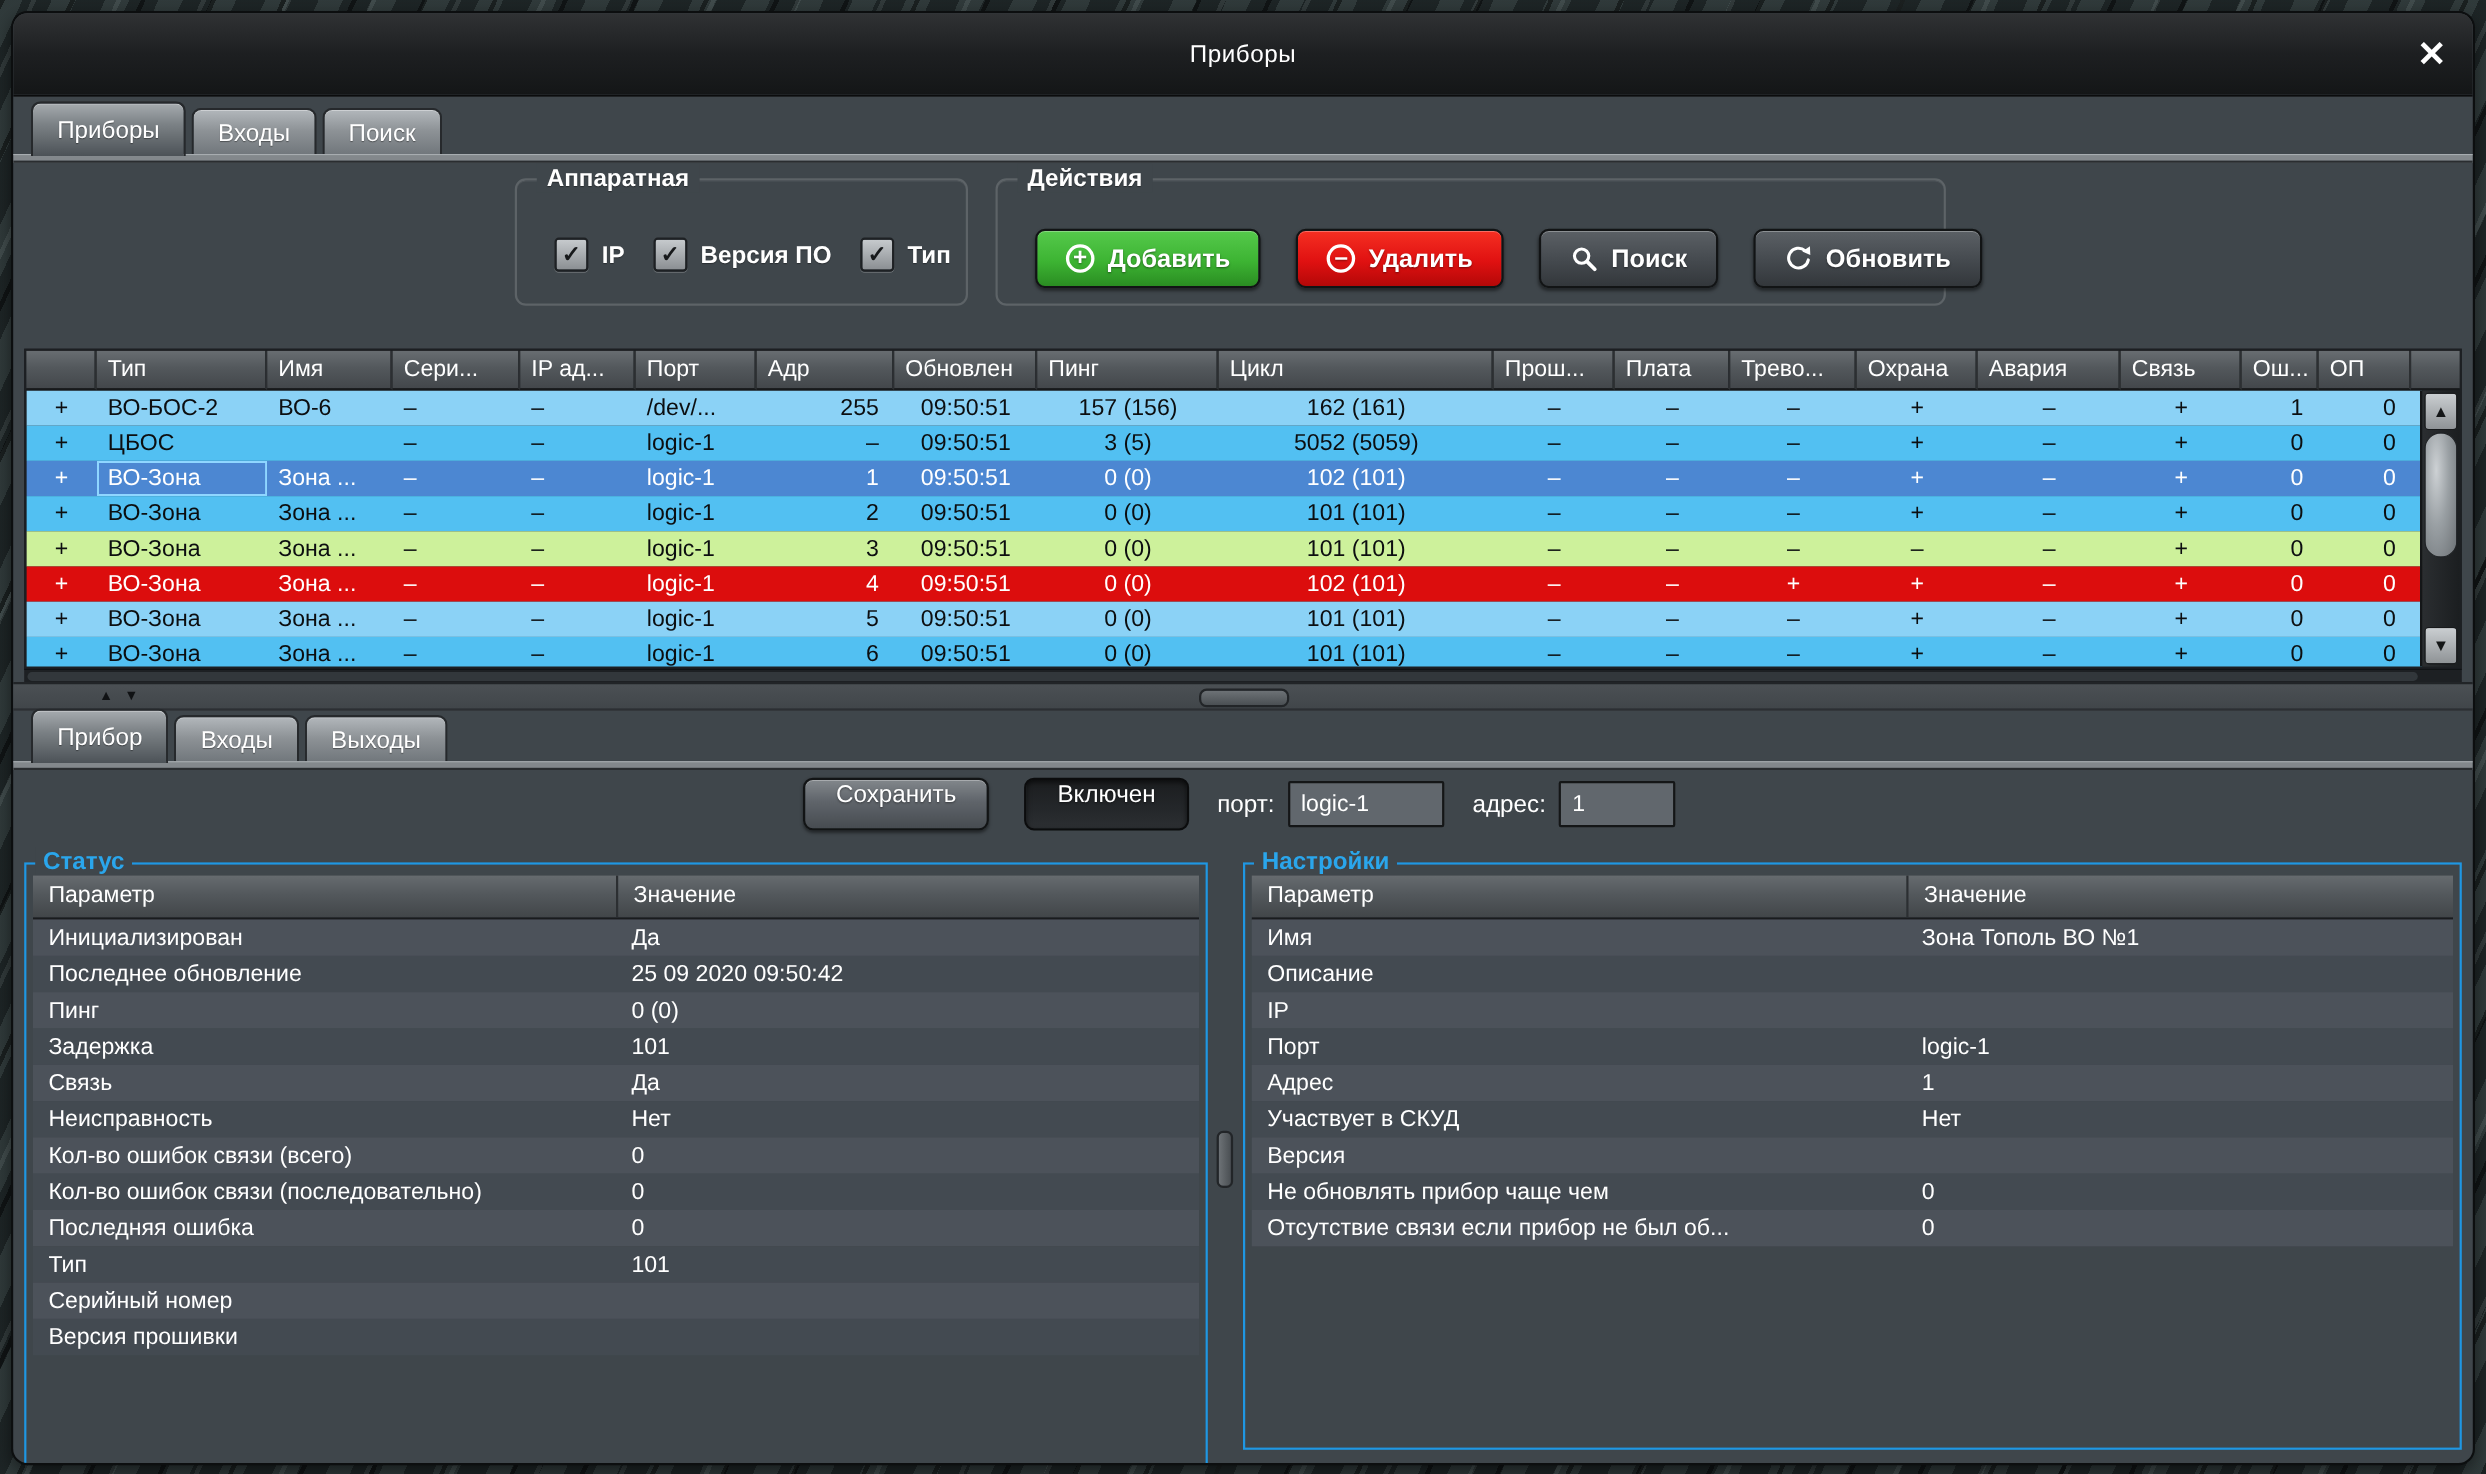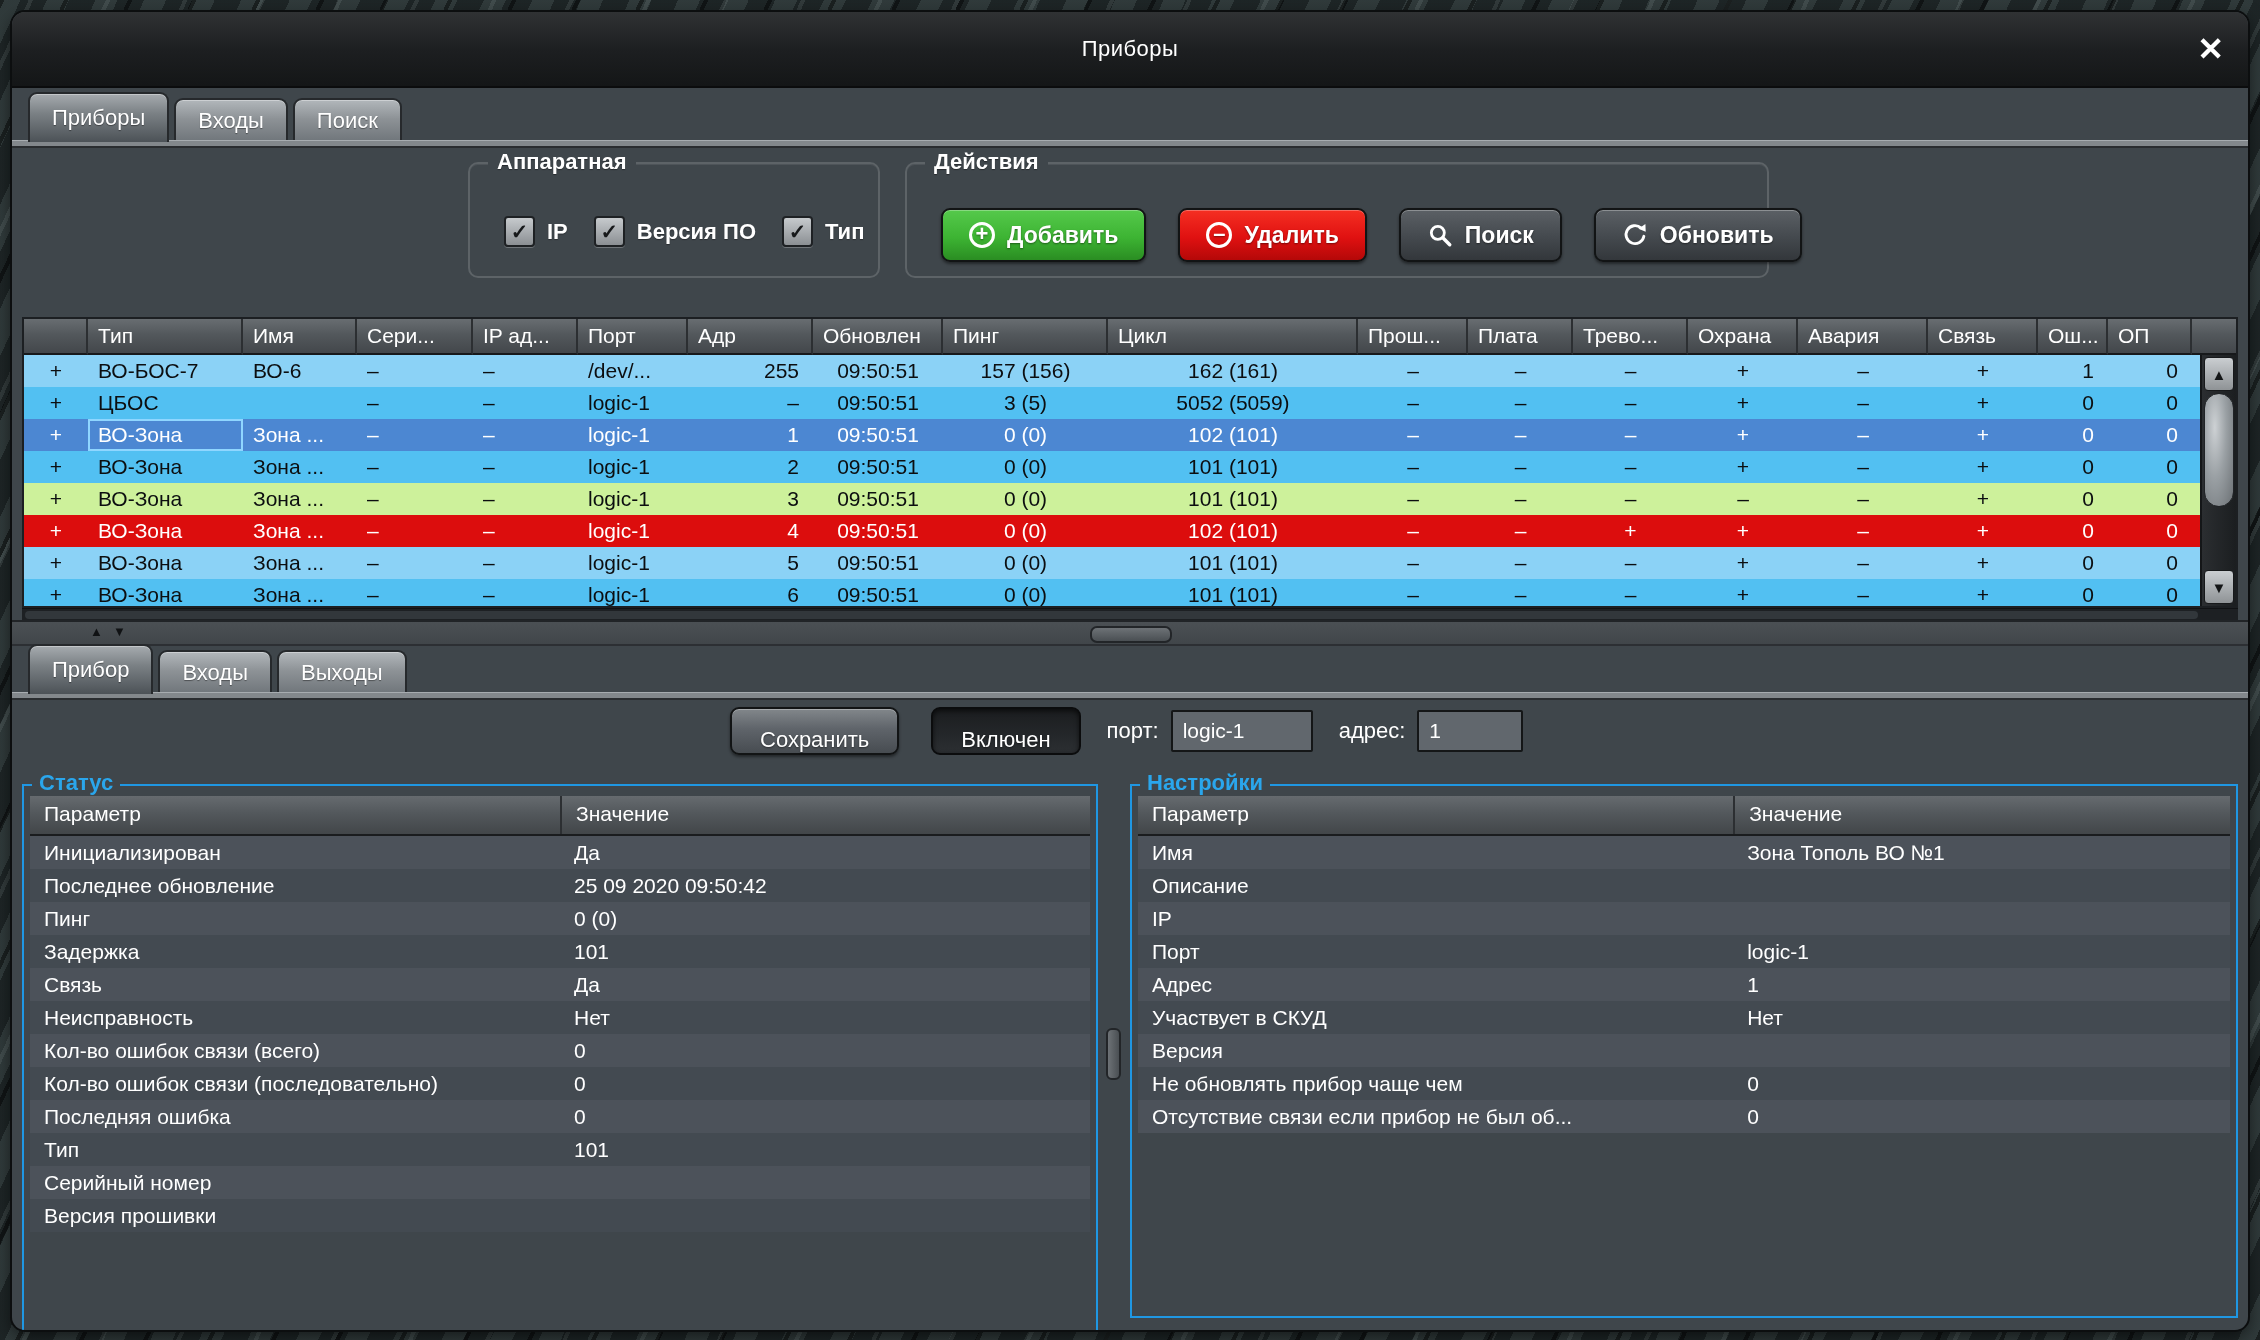--- a/index.html
+++ b/index.html
@@ -151,21 +151,21 @@
   .panel-grip{
     position:absolute;width:11px;height:48px;border-radius:6px;
     background:linear-gradient(90deg,#6d7276 0%,#4a4f53 100%);border:2px solid #222528;cursor:col-resize;
   }
 
   
   .toolbar{position:absolute;height:50px;display:flex;align-items:center;}
   .push-btn{
     height:48px;border-radius:9px;border:2px solid #121415;padding:0 28px;
     background:linear-gradient(180deg,#82878b 0%,#5f646a 45%,#474c51 100%);
-    color:#fff;font-size:22px;display:flex;align-items:flex-end;cursor:pointer;
+    color:#fff;font-size:22px;display:flex;align-items:flex-start;cursor:pointer;
     text-shadow:0 1px 2px rgba(0,0,0,.45);
     box-shadow:0 2px 3px rgba(0,0,0,.45), inset 0 1px 0 rgba(255,255,255,.3);
   }
   .push-btn.pressed{
     background:linear-gradient(180deg,#1b1d1f 0%,#24272a 60%,#2c2f32 100%);
     border-color:#0b0c0d;box-shadow:inset 0 2px 5px rgba(0,0,0,.6);
   }
   .tb-label{color:#fff;font-size:22px;margin:0 12px 0 26px;}
   .tb-input{
     height:42px;box-sizing:border-box;background:#61676d;border:2px solid #141617;
@@ -285,21 +285,21 @@
           <div class="dt-hcell" style="width: 110px;">Охрана</div>
           <div class="dt-hcell" style="width: 130px;">Авария</div>
           <div class="dt-hcell" style="width: 110px;">Связь</div>
           <div class="dt-hcell" style="width: 70px;">Ош...</div>
           <div class="dt-hcell" style="width: 84px;">ОП</div>
           <div class="dt-hcell stub"></div>
         </div>
       <div class="dt-viewport" id="dtBody" style="height:251px;width:2178px;">
           <div class="dt-row light">
             <div class="dt-cell a-c" style="width: 64px;">+</div>
-            <div class="dt-cell a-l" style="width: 155px;">ВО-БОС-7</div>
+            <div class="dt-cell a-l" style="width: 155px;">ВО-БОС-2</div>
             <div class="dt-cell a-l" style="width: 114px;">ВО-6</div>
             <div class="dt-cell a-l" style="width: 116px;">–</div>
             <div class="dt-cell a-l" style="width: 105px;">–</div>
             <div class="dt-cell a-l" style="width: 110px;">/dev/...</div>
             <div class="dt-cell a-r" style="width: 125px;">255</div>
             <div class="dt-cell a-c" style="width: 130px;">09:50:51</div>
             <div class="dt-cell a-c" style="width: 165px;">157 (156)</div>
             <div class="dt-cell a-c" style="width: 250px;">162 (161)</div>
             <div class="dt-cell a-c" style="width: 110px;">–</div>
             <div class="dt-cell a-c" style="width: 105px;">–</div>

